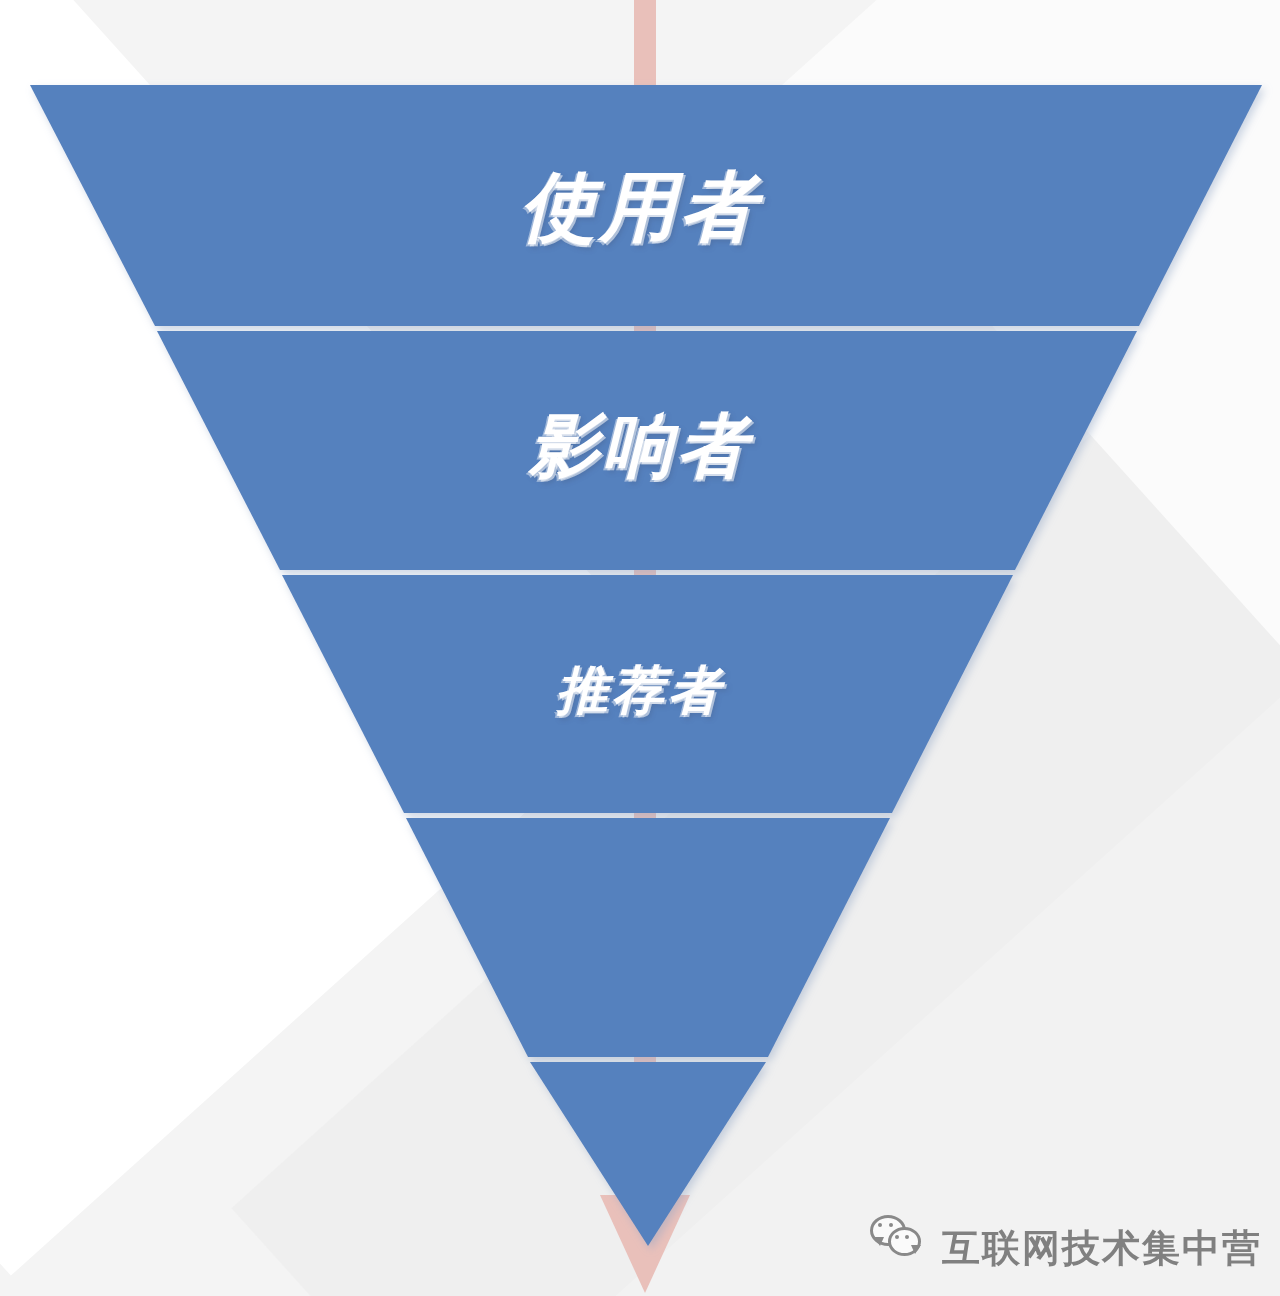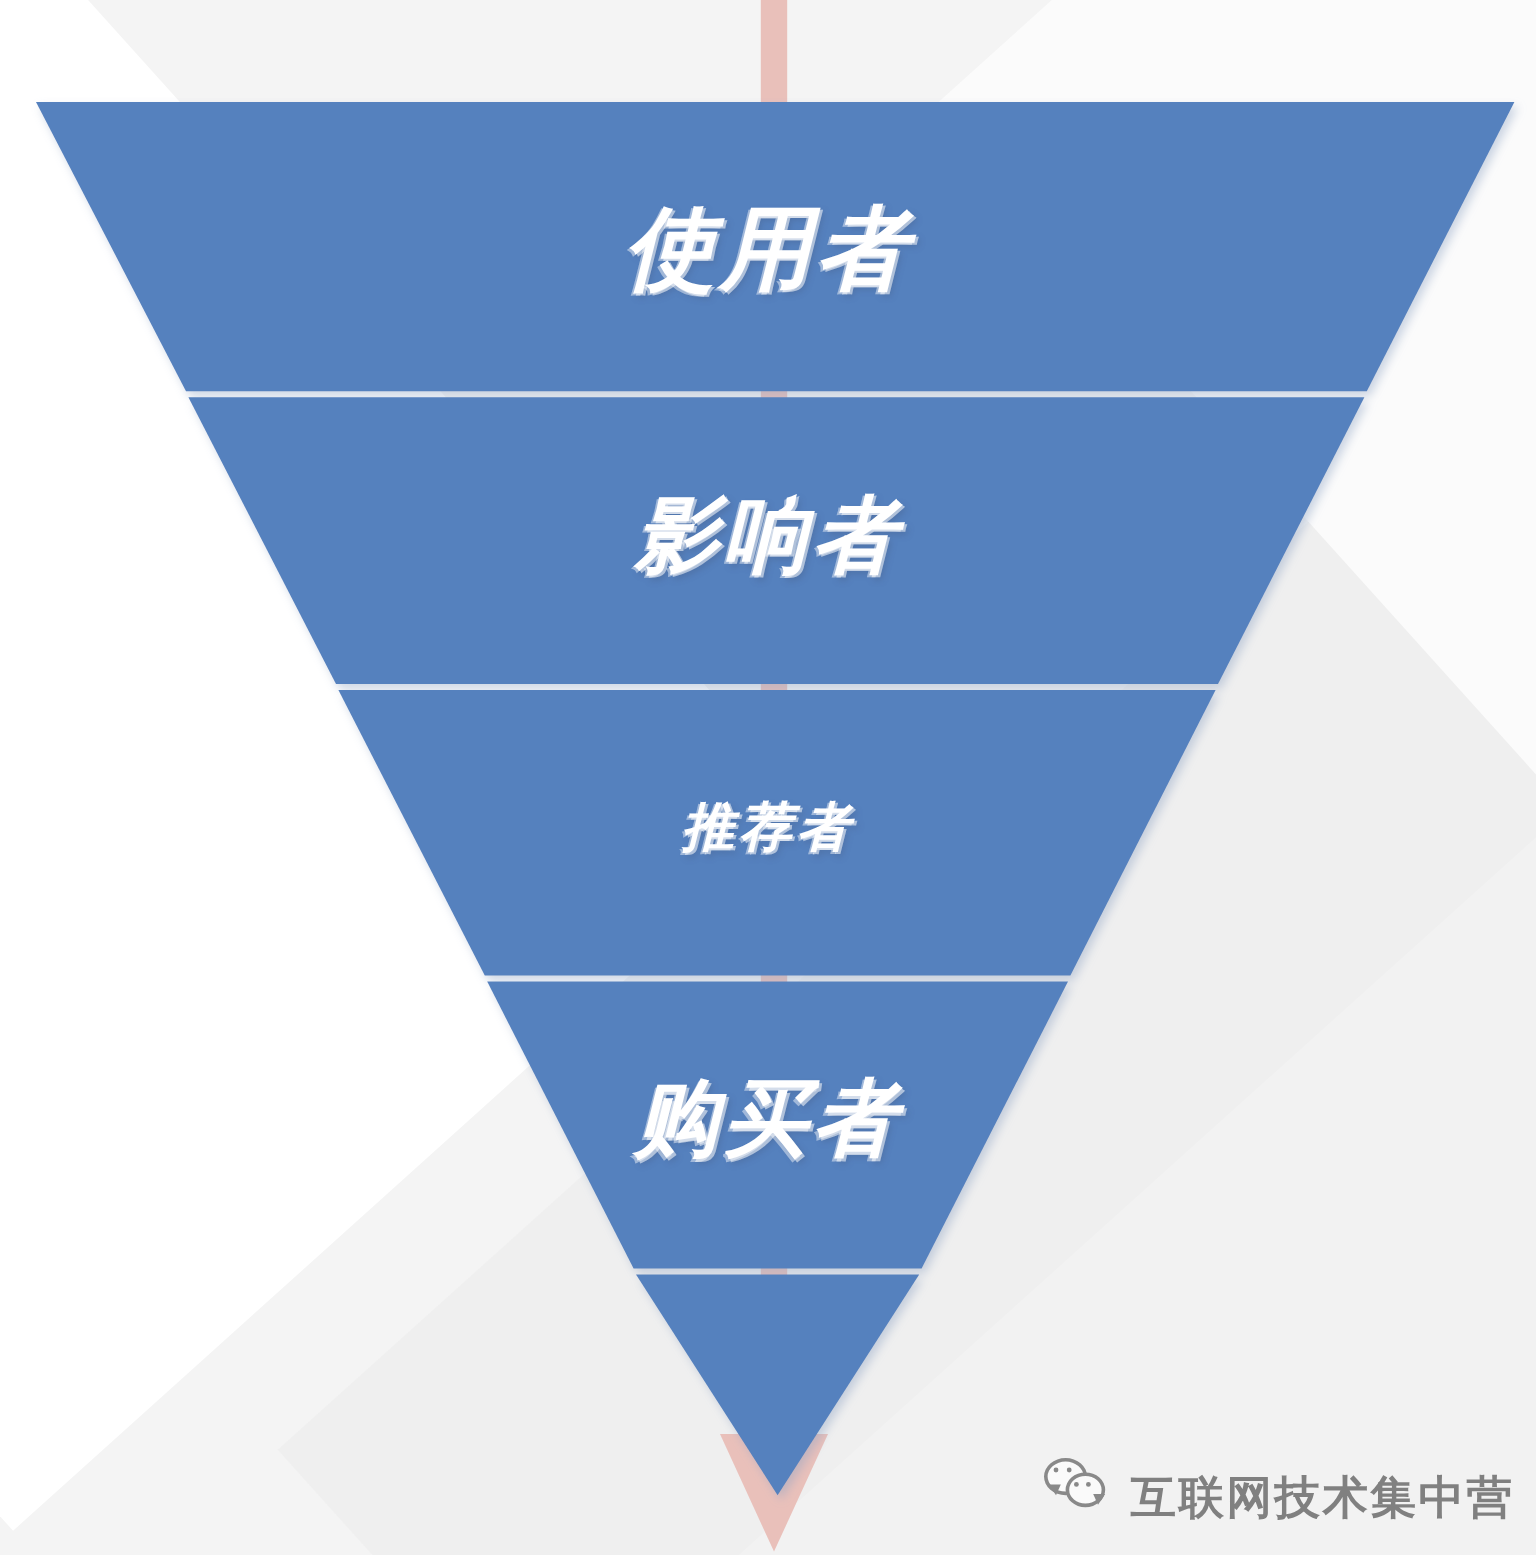--- a/index.html
+++ b/index.html
@@ -92,21 +92,21 @@
     font-style: italic;
     letter-spacing: 4px;
     white-space: nowrap;
     text-shadow:
        2px 2px 0 rgba(255,255,255,.55),
       -2px 2px 0 rgba(255,255,255,.45),
        3px 4px 5px rgba(70,90,130,.35);
   }
   .lv1 { top: 162px;  font-size: 76px; line-height: 90px; }
   .lv2 { top: 404px;  font-size: 70px; line-height: 84px; }
-  .lv3 { top: 648px;  font-size: 44px; line-height: 84px; }
+  .lv3 { top: 648px;  font-size: 52px; line-height: 84px; }
   .lv4 { top: 890px;  font-size: 70px; line-height: 84px; }
   .lv5 { top: 1134px; font-size: 56px; line-height: 66px; letter-spacing: 2px; }
 
   
   .watermark {
     position: absolute;
     right: 18px;
     bottom: 22px;
     display: flex;
     align-items: center;
@@ -204,21 +204,20 @@
         <polygon points="406,818 890,818 768,1057 528,1057" fill="#5581be"></polygon>
 
         <polygon points="530,1062 766,1062 648,1246" fill="#5581be"></polygon>
       </g>
     </svg>
   </div>
 
   <div class="pyr-label lv1">使用者</div>
   <div class="pyr-label lv2">影响者</div>
   <div class="pyr-label lv3">推荐者</div>
-  <div class="pyr-label lv4">购买者</div>
 
   <div class="watermark">
     <span class="wechat-icon">
       <span class="bubble-a"></span>
       <span class="tail-a"></span>
       <span class="bubble-b"></span>
       <span class="tail-b"></span>
       <span class="dot d1"></span>
       <span class="dot d2"></span>
       <span class="dot d3"></span>

